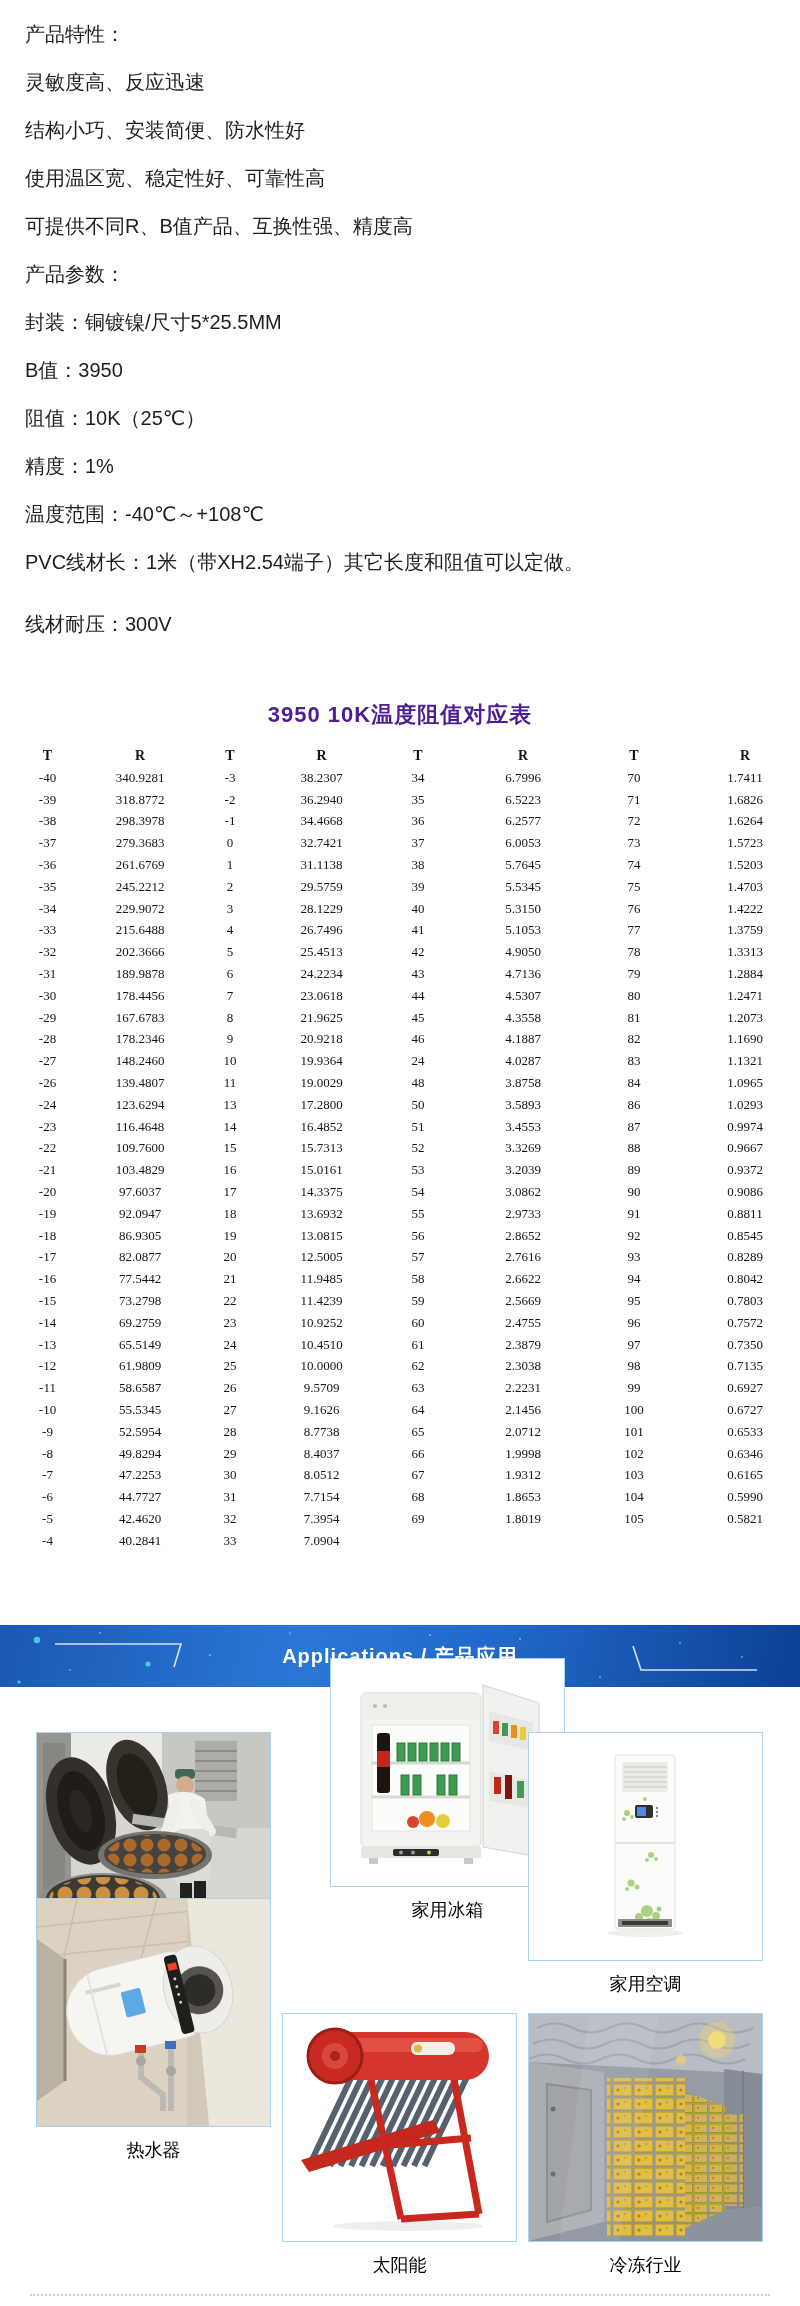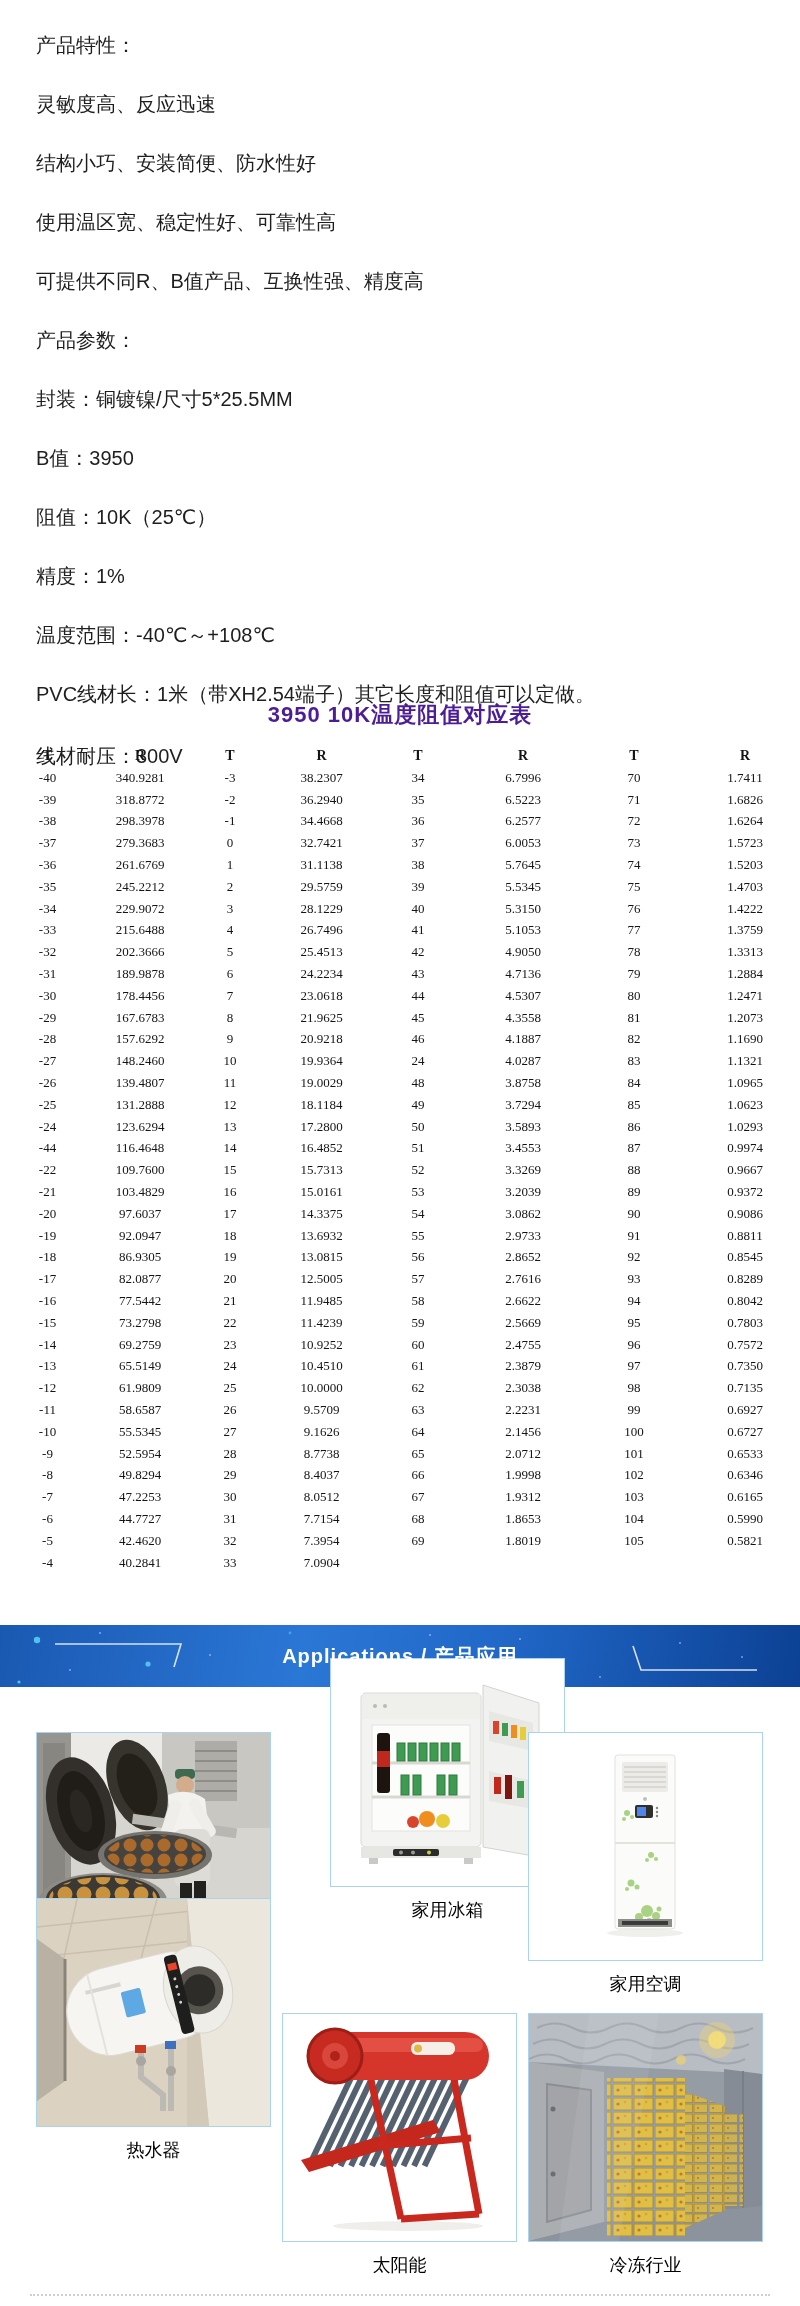--- a/index.html
+++ b/index.html
@@ -1,21 +1,21 @@
 <!DOCTYPE html>
 <html><head>
 <meta charset="utf-8">
 <style>
   html,body{margin:0;padding:0;background:#ffffff;}
   body{width:800px;font-family:"Liberation Sans","DejaVu Sans",sans-serif;}
   #page{position:relative;width:800px;height:2306px;background:#fff;overflow:hidden;}
 
   
   .intro{position:absolute;top:10px;left:25px;right:15px;}
-  .intro p{margin:11px;height:48px;line-height:48px;font-size:20px;color:#1e1e1e;white-space:nowrap;}
+  .intro p{margin:0;height:48px;line-height:48px;font-size:20px;color:#1e1e1e;white-space:nowrap;}
   .intro p.last-gap{margin-top:14px;}
 
   
   .rt-title{position:absolute;top:700px;left:0;width:800px;text-align:center;
     font-size:22px;font-weight:bold;color:#4c1d95;margin:0;letter-spacing:1px;}
 
   
   table.rt{position:absolute;top:744px;left:0;width:800px;border-collapse:collapse;table-layout:fixed;
     font-family:"Liberation Serif","DejaVu Serif",serif;color:#141414;}
   table.rt th{height:23px;padding:0;text-align:center;font-size:14px;font-weight:bold;}
@@ -200,21 +200,21 @@
           <td>167.6783</td>
           <td>8</td>
           <td>21.9625</td>
           <td>45</td>
           <td>4.3558</td>
           <td>81</td>
           <td>1.2073</td>
         </tr>
         <tr>
           <td>-28</td>
-          <td>157.6292</td>
+          <td>178.2346</td>
           <td>9</td>
           <td>20.9218</td>
           <td>46</td>
           <td>4.1887</td>
           <td>82</td>
           <td>1.1690</td>
         </tr>
         <tr>
           <td>-27</td>
           <td>148.2460</td>
@@ -229,41 +229,31 @@
           <td>-26</td>
           <td>139.4807</td>
           <td>11</td>
           <td>19.0029</td>
           <td>48</td>
           <td>3.8758</td>
           <td>84</td>
           <td>1.0965</td>
         </tr>
         <tr>
-          <td>-25</td>
-          <td>131.2888</td>
-          <td>12</td>
-          <td>18.1184</td>
-          <td>49</td>
-          <td>3.7294</td>
-          <td>85</td>
-          <td>1.0623</td>
-        </tr>
-        <tr>
           <td>-24</td>
           <td>123.6294</td>
           <td>13</td>
           <td>17.2800</td>
           <td>50</td>
           <td>3.5893</td>
           <td>86</td>
           <td>1.0293</td>
         </tr>
         <tr>
-          <td>-44</td>
+          <td>-23</td>
           <td>116.4648</td>
           <td>14</td>
           <td>16.4852</td>
           <td>51</td>
           <td>3.4553</td>
           <td>87</td>
           <td>0.9974</td>
         </tr>
         <tr>
           <td>-22</td>

